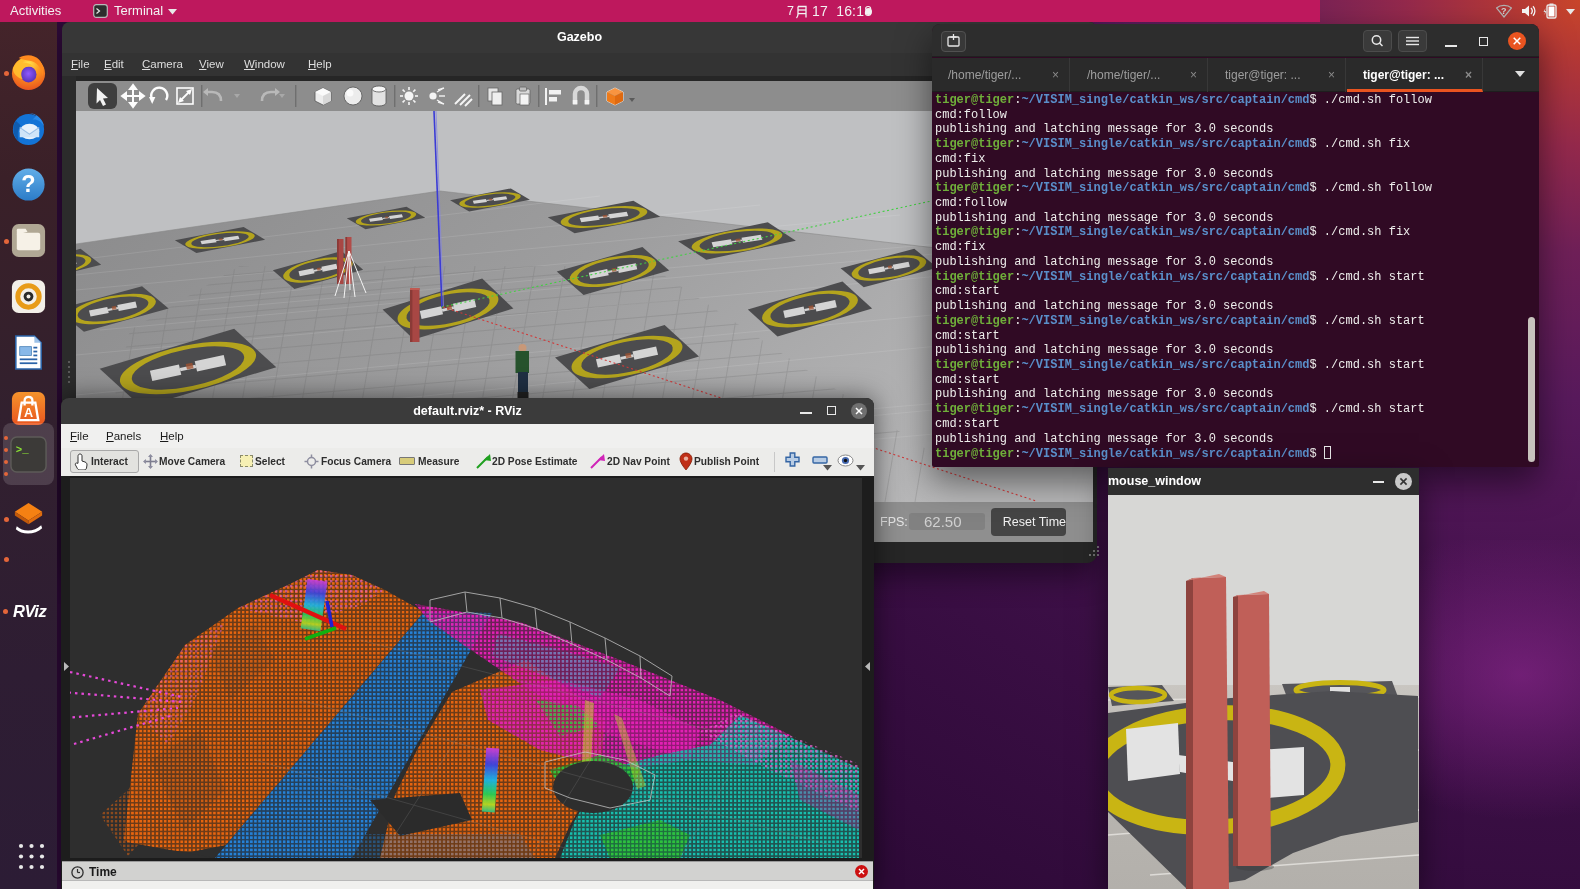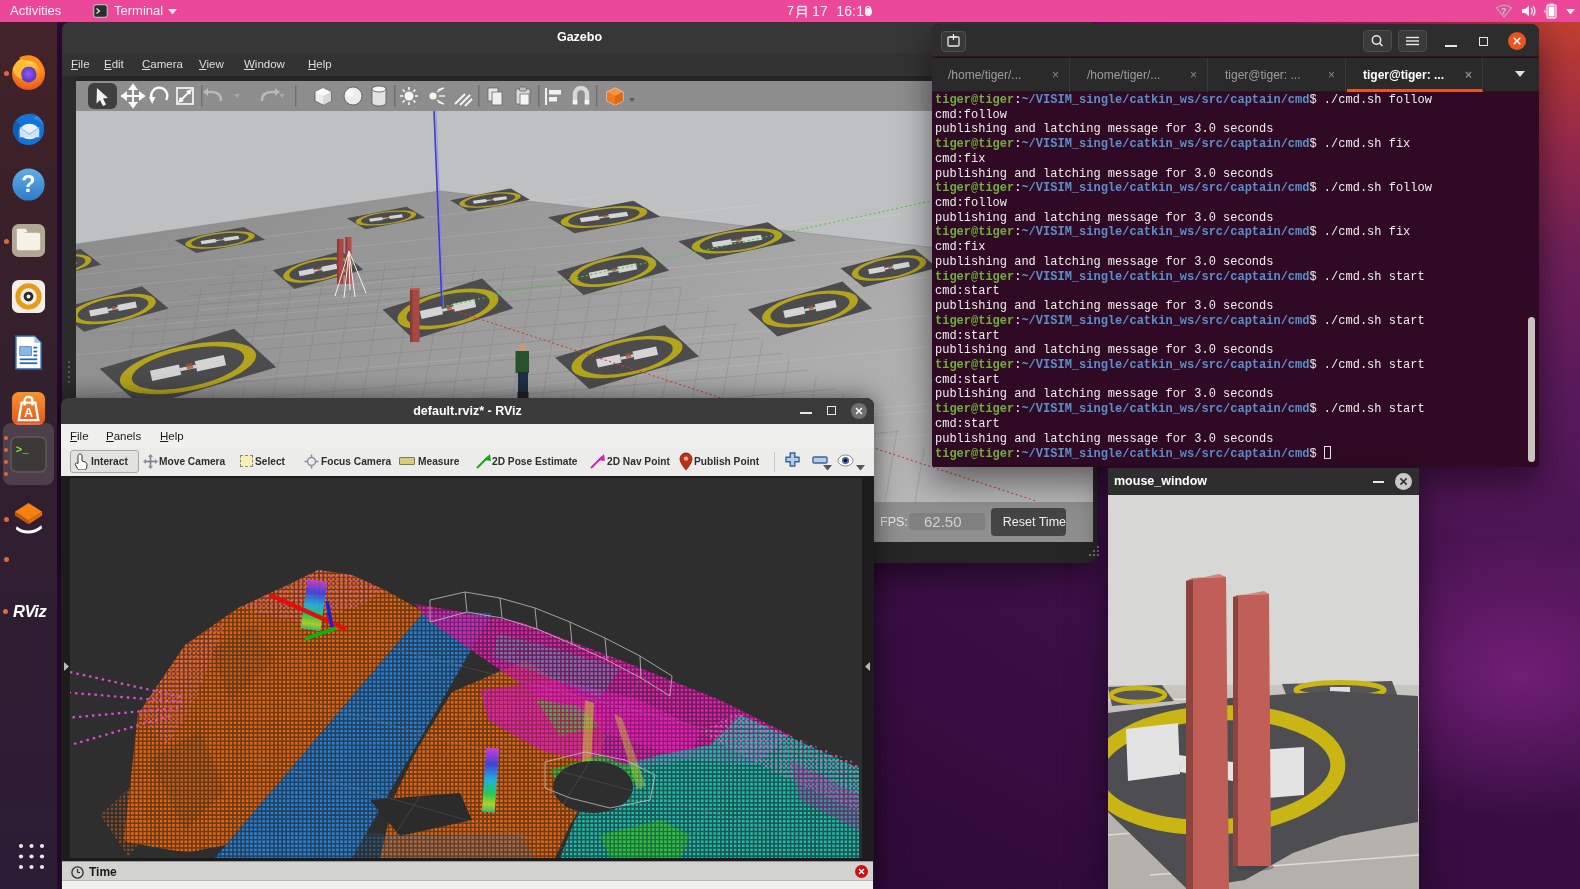--- a/index.html
+++ b/index.html
@@ -38,28 +38,28 @@
 #term .hdr .t{position:absolute;left:40px;right:139px;top:0;height:33px;line-height:33px;text-align:center;color:#fff;font-weight:bold;font-size:12.3px;white-space:nowrap}
 #term .tabs{position:absolute;left:0;top:34px;right:0;height:34px;background:#2a2a2a;border-bottom:1px solid #1e1e1e}
 #term .tab{position:absolute;top:0;height:34px;font-size:12px;color:#9d9d9d;line-height:34px;border-right:1px solid #383838;padding-left:16px}
 #term .tab .x{position:absolute;right:10px;color:#8a8a8a}
 #term .cont{position:absolute;left:3px;top:69px;right:3px;bottom:2px;font-family:"Liberation Mono",monospace;font-size:12px;line-height:14.72px;color:#eeeeec;white-space:pre}
 .tg{color:#6fae3a;font-weight:bold}
 .tb{color:#5a8fca;font-weight:bold}
 #term .sb{position:absolute;right:4px;top:293px;width:7px;height:145px;background:#c8c3bd;border-radius:4px}
 
 #mw{position:absolute;left:1108px;top:468px;width:311px;height:421px;background:#2e2e2e;box-shadow:0 10px 30px rgba(0,0,0,.5)}
-#mw .title{position:absolute;left:0;top:0;right:0;height:27px;background:#2e2e2e;color:#fff;font-weight:bold;font-size:12.5px;line-height:27px;padding-left:6px}
+#mw .title{position:absolute;left:0;top:0;right:0;height:27px;background:#2e2e2e;color:#fff;font-weight:bold;font-size:12.5px;line-height:27px;}
 #mw .view{position:absolute;left:0;top:27px;right:0;bottom:0;background:#d6d6d4;overflow:hidden}
 
 #dock{position:absolute;left:0;top:22px;width:57px;height:867px;background:linear-gradient(180deg,#44242a 0%,#3a2028 18%,#32202e 45%,#2e1d33 75%,#2c1c35 100%)}
 .dkic{position:absolute;left:9px;width:39px;height:39px}
 .dot{position:absolute;left:4px;width:5px;height:5px;border-radius:50%;background:#e4663a}
 
-#topbar{position:absolute;left:0;top:0;width:1580px;height:22px;background:#ec4899;color:#f2f2f2;font-size:13px}
+#topbar{position:absolute;left:0;top:0;width:1320px;height:22px;background:#be185d;color:#f2f2f2;font-size:13px}
 #topbar .it{position:absolute;top:0;line-height:22px}
 </style></head>
 <body>
 <div id="desktop"></div>
 <div id="deskglow"></div>
 
 <div id="gz">
   <div class="title">Gazebo</div>
   <div class="menu">
     <span style="left:9px"><u>F</u>ile</span>

